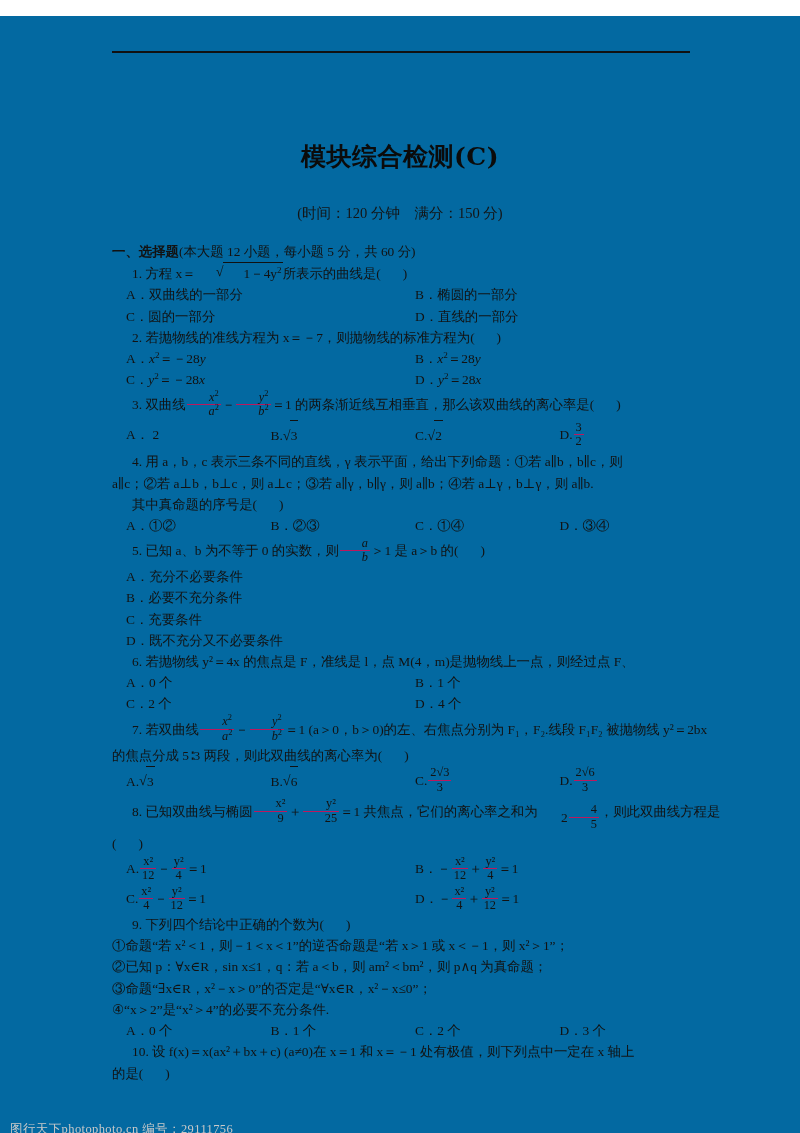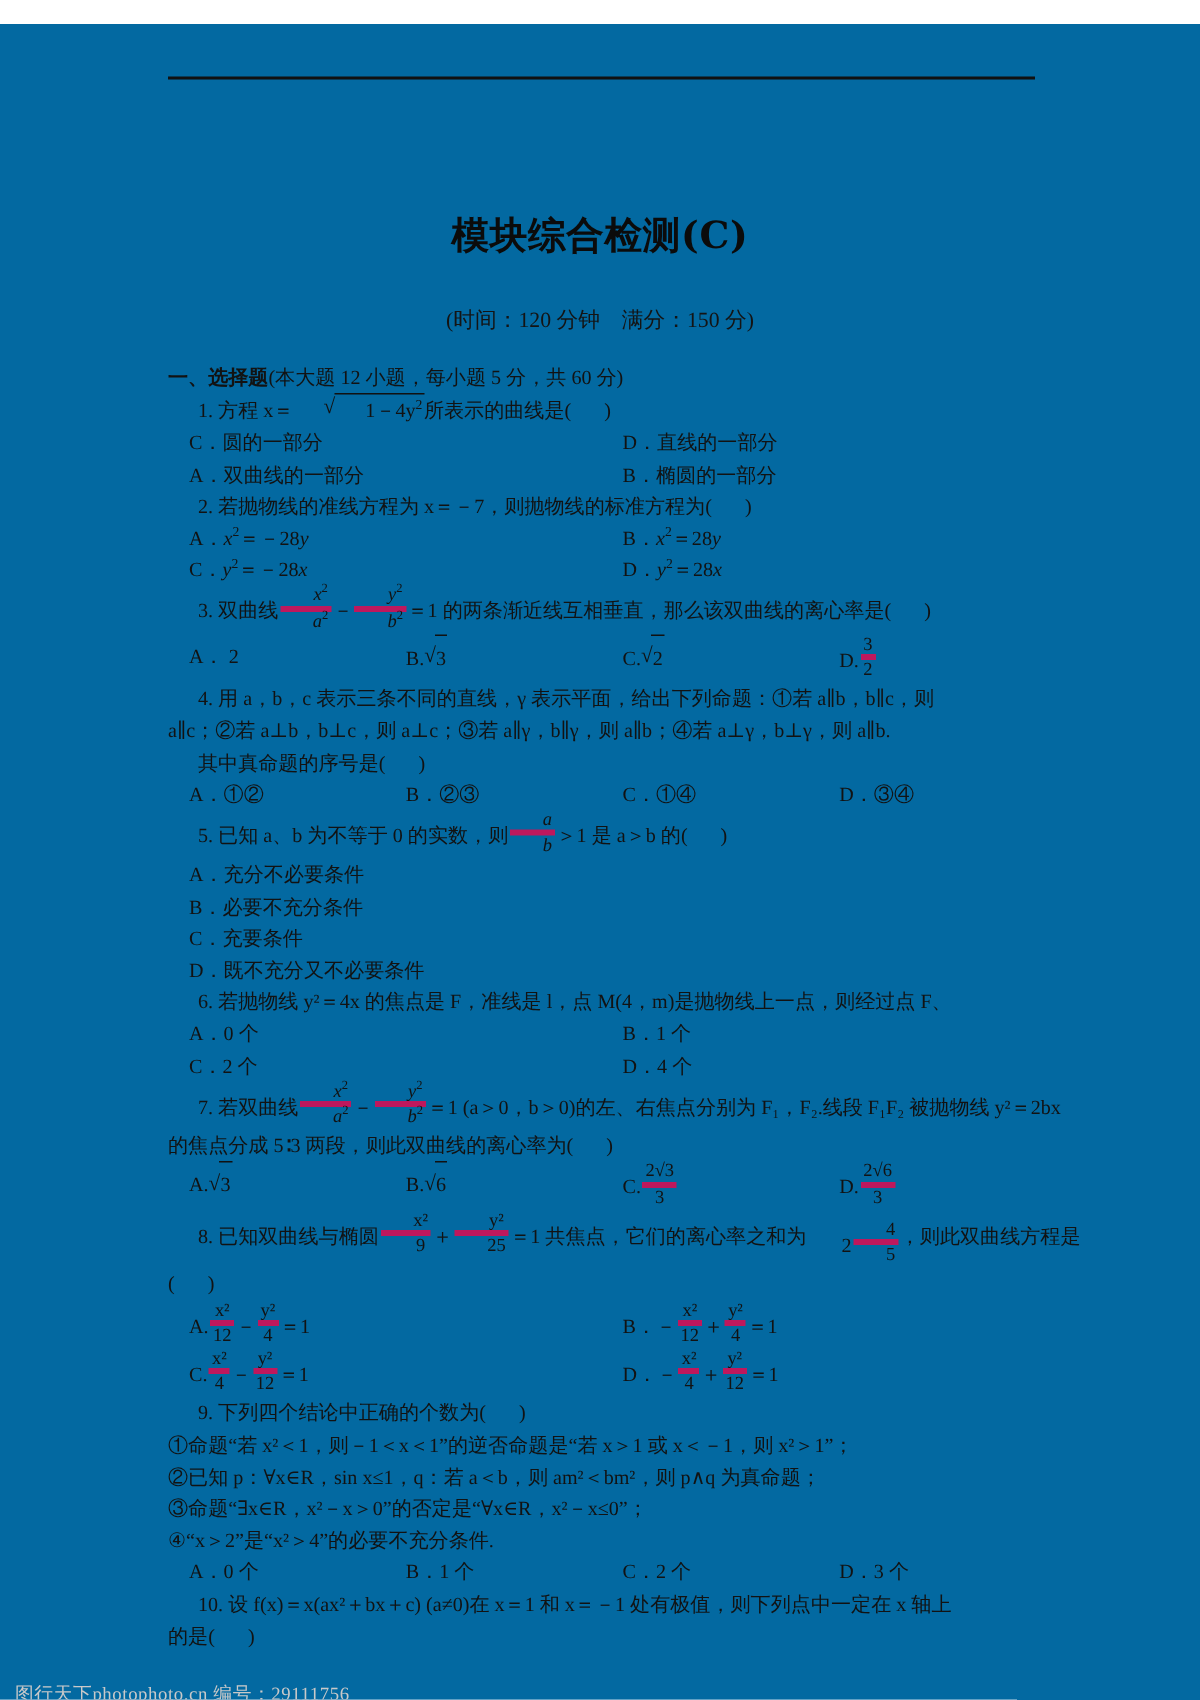--- a/index.html
+++ b/index.html
@@ -109,21 +109,21 @@
     display: inline-block;
     vertical-align: -0.48em;
     text-align: center;
     line-height: 1.08;
     font-size: 0.92em;
     margin: 0 1px;
   }
   .frac > .num {
     display: block;
     padding: 0 2px;
-    border-bottom: 4px solid #be185d;
+    border-bottom: 1px solid #be185d;
   }
   .frac > .den {
     display: block;
     padding: 0 2px;
   }
 
   .mixed { display: inline-block; vertical-align: -0.45em; }
 
   .sqrt {
     display: inline-block;
@@ -174,26 +174,26 @@
 
     <div class="line">
       <span class="section-head">一、选择题</span><span>(本大题 12 小题，每小题 5 分，共 60 分)</span>
     </div>
 
     <div class="line indent">
       <span>1.</span>
       <span>方程 x＝</span><span class="sqrt"><span class="rad"><span>1－4y</span><sup class="pn">2</sup></span></span><span>所表示的曲线是(</span><span class="blank"></span><span>)</span>
     </div>
     <div class="opts2">
+      <div class="col"><span>A．</span><span>双曲线的一部分</span></div>
+      <div class="col"><span>B．</span><span>椭圆的一部分</span></div>
+    </div>
+    <div class="opts2">
       <div class="col"><span>C．</span><span>圆的一部分</span></div>
       <div class="col"><span>D．</span><span>直线的一部分</span></div>
-    </div>
-    <div class="opts2">
-      <div class="col"><span>A．</span><span>双曲线的一部分</span></div>
-      <div class="col"><span>B．</span><span>椭圆的一部分</span></div>
     </div>
 
     <div class="line indent">
       <span>2.</span>
       <span>若抛物线的准线方程为 x＝－7，则抛物线的标准方程为(</span><span class="blank"></span><span>)</span>
     </div>
     <div class="opts2">
       <div class="col"><span>A．</span><span class="it">x</span><sup class="pn">2</sup><span>＝－28</span><span class="it">y</span></div>
       <div class="col"><span>B．</span><span class="it">x</span><sup class="pn">2</sup><span>＝28</span><span class="it">y</span></div>
     </div>

